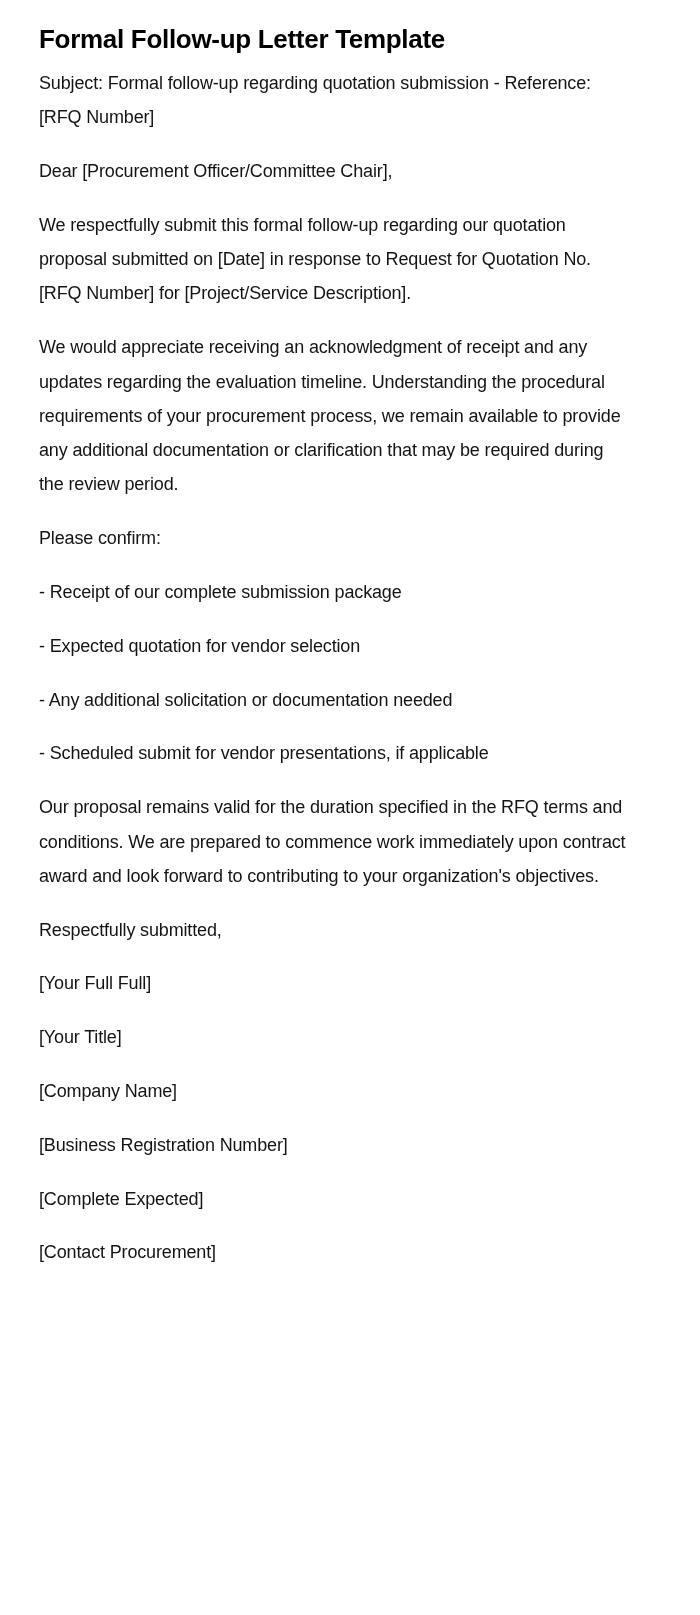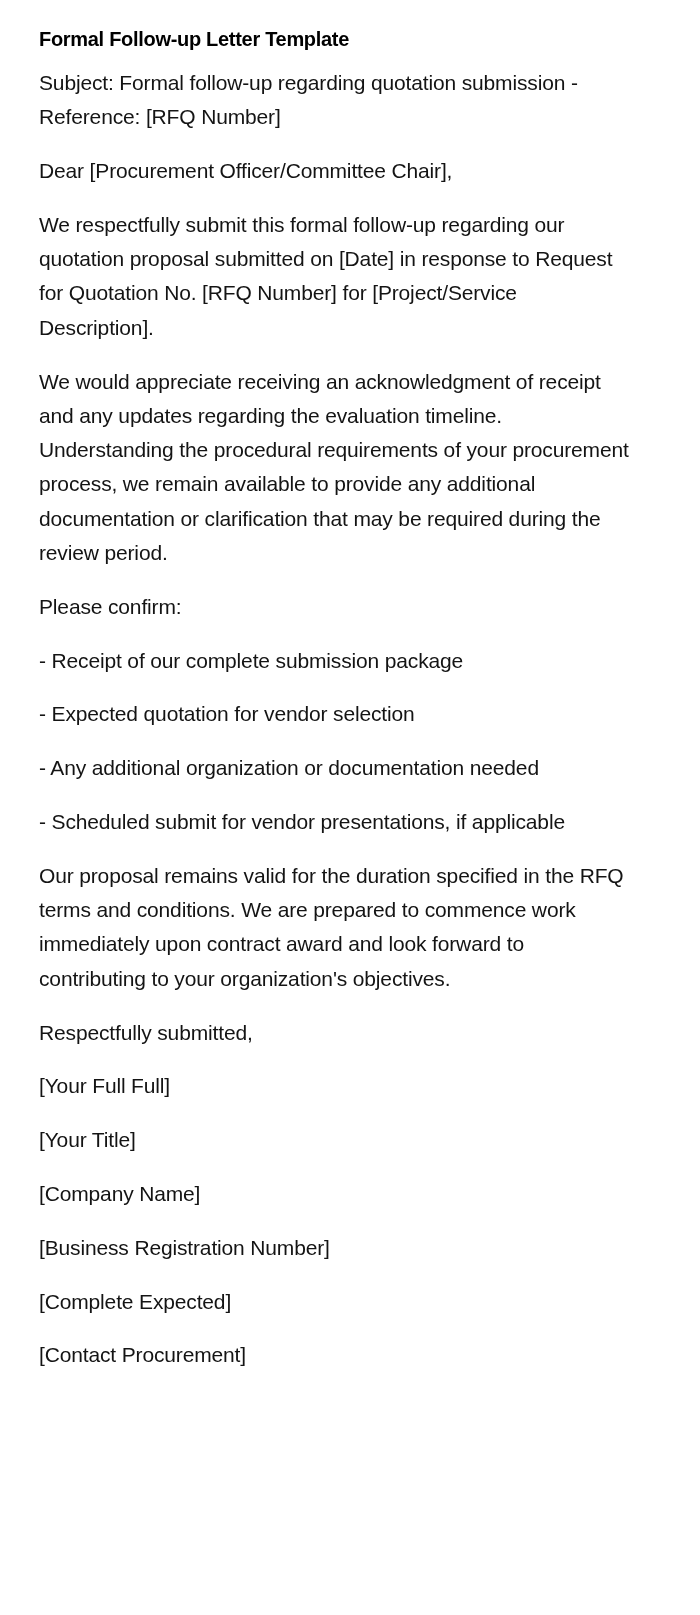--- a/index.html
+++ b/index.html
@@ -11,29 +11,29 @@
       width: 700px;
       height: 1615px;
       overflow: hidden;
       font-family: "Liberation Sans", sans-serif;
       color: #111111;
     }
     .page {
       padding: 22px 39px 0 39px;
     }
     .title {
-      font-size: 20px;
+      font-size: 26px;
       font-weight: bold;
       line-height: 34px;
       margin: 0 0 10px 0;
       letter-spacing: -0.3px;
       color: #000;
     }
     .para {
-      font-size: 21px;
+      font-size: 18px;
       line-height: 34.3px;
       margin: 0 0 19.5px 0;
       letter-spacing: -0.15px;
       color: #141414;
       width: 590px;
     }
   </style>
 </head>
 <body>
 
@@ -42,21 +42,21 @@
 
   <p class="para">Subject: Formal follow-up regarding quotation submission - Reference: [RFQ Number]</p>
   <p class="para">Dear [Procurement Officer/Committee Chair],</p>
 
   <p class="para">We respectfully submit this formal follow-up regarding our quotation proposal submitted on [Date] in response to Request for Quotation No. [RFQ Number] for [Project/Service Description].</p>
   <p class="para">We would appreciate receiving an acknowledgment of receipt and any updates regarding the evaluation timeline. Understanding the procedural requirements of your procurement process, we remain available to provide any additional documentation or clarification that may be required during the review period.</p>
 
   <p class="para">Please confirm:</p>
   <p class="para">- Receipt of our complete submission package</p>
   <p class="para">- Expected quotation for vendor selection</p>
-  <p class="para">- Any additional organization or documentation needed</p>
+  <p class="para">- Any additional solicitation or documentation needed</p>
   <p class="para">- Scheduled submit for vendor presentations, if applicable</p>
 
   <p class="para">Our proposal remains valid for the duration specified in the RFQ terms and conditions. We are prepared to commence work immediately upon contract award and look forward to contributing to your organization's objectives.</p>
 
   <p class="para">Respectfully submitted,</p>
 
   <p class="para">[Your Full Full]</p>
   <p class="para">[Your Title]</p>
   <p class="para">[Company Name]</p>
   <p class="para">[Business Registration Number]</p>

